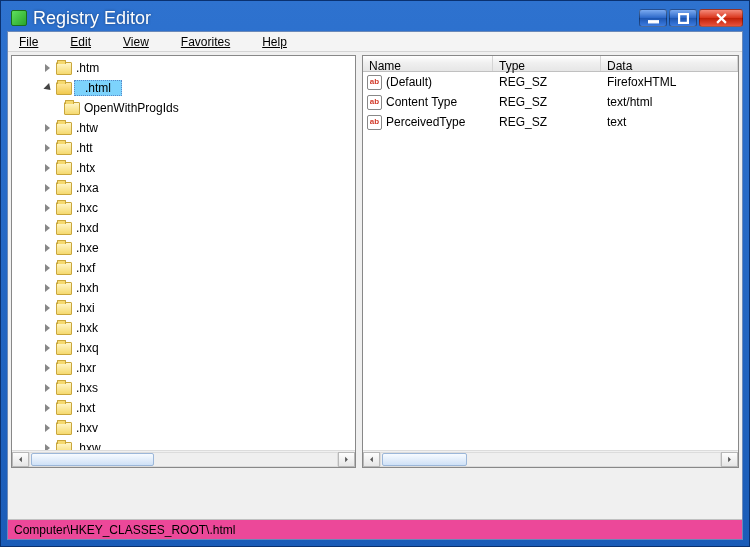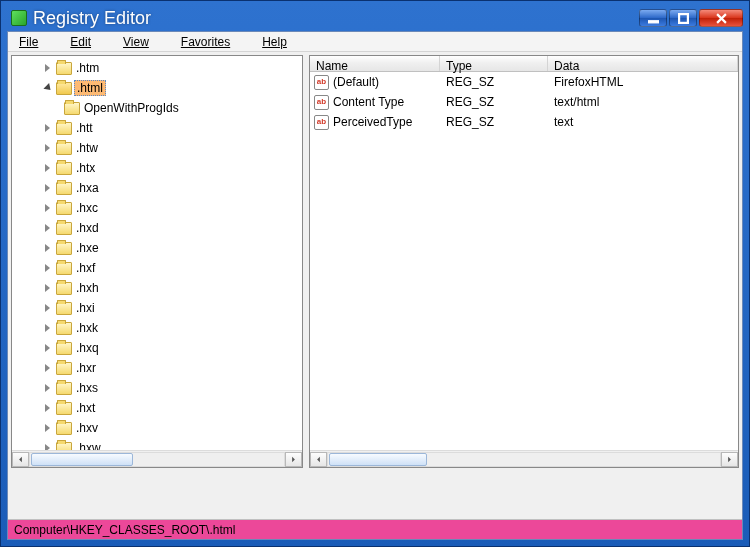--- a/index.html
+++ b/index.html
@@ -46,21 +46,21 @@
     font-size: 12px;
   }
   .menu-item { padding: 1px 7px; cursor: pointer; }
   .menu-item .ul { text-decoration: underline; }
   .panes { flex: 1; display: flex; min-height: 0; }
   .pane {
     background: #fff; border: 1px solid #888; margin: 3px;
     display: flex; flex-direction: column; min-height: 0;
     box-shadow: inset 0 0 0 1px #fff;
   }
-  .pane.left { width: 292px; }
+  .pane.left { width: 345px; }
   .pane.right { flex: 1; }
   .tree-body, .list-body { flex: 1; overflow: hidden; font-size: 12px; position: relative; }
   .tree-body { padding: 2px 0 0 0; }
   .tree-row {
     display: flex; align-items: center; height: 20px; padding-left: 30px;
     white-space: nowrap; cursor: pointer;
   }
   .tree-arrow {
     width: 10px; height: 10px; margin-right: 2px;
     display:inline-flex; align-items:center; justify-content:center;
@@ -78,21 +78,21 @@
     width: 16px; height: 13px; margin: 0 4px 0 2px;
     background: linear-gradient(to bottom,#fff6c8 0%,#f5d96e 100%);
     border: 1px solid #c9a63c; border-radius: 1px; position: relative;
   }
   .folder-icon::before{
     content:""; position:absolute; top:-3px; left:0; width:7px; height:3px;
     background:#f5d96e; border:1px solid #c9a63c; border-bottom:none; border-radius:1px 1px 0 0;
   }
   .tree-label { }
   .tree-row.selected .tree-label {
-    background:#fdba74; border:1px dotted #5a89c8; padding:0 2px; margin-left:-2px;
+    background:#7dd3fc; border:1px dotted #5a89c8; padding:0 10px; margin-left:-2px;
   }
   .tree-row.selected .folder-icon {
     background: linear-gradient(to bottom,#ffe9a0 0%,#f0c94e 100%);
   }
   .tree-child { padding-left: 38px; }
   .tree-child .tree-arrow { visibility: hidden; }
   .listview-header {
     height: 16px; display: flex;
     background: linear-gradient(to bottom,#fff 0%,#f0f0f0 45%,#e6e6e6 100%);
     border-bottom: 1px solid #c0c0c0; font-size:12px;
@@ -179,26 +179,26 @@
               <span class="tree-label">.html</span>
             </div>
             <div class="tree-row tree-child">
               <span class="tree-arrow"></span>
               <span class="folder-icon"></span>
               <span class="tree-label">OpenWithProgIds</span>
             </div>
             <div class="tree-row">
               <span class="tree-arrow collapsed"></span>
               <span class="folder-icon"></span>
+              <span class="tree-label">.htw</span>
+            </div>
+            <div class="tree-row">
+              <span class="tree-arrow collapsed"></span>
+              <span class="folder-icon"></span>
               <span class="tree-label">.htt</span>
-            </div>
-            <div class="tree-row">
-              <span class="tree-arrow collapsed"></span>
-              <span class="folder-icon"></span>
-              <span class="tree-label">.htw</span>
             </div>
             <div class="tree-row">
               <span class="tree-arrow collapsed"></span>
               <span class="folder-icon"></span>
               <span class="tree-label">.htx</span>
             </div>
             <div class="tree-row">
               <span class="tree-arrow collapsed"></span>
               <span class="folder-icon"></span>
               <span class="tree-label">.hxa</span>

